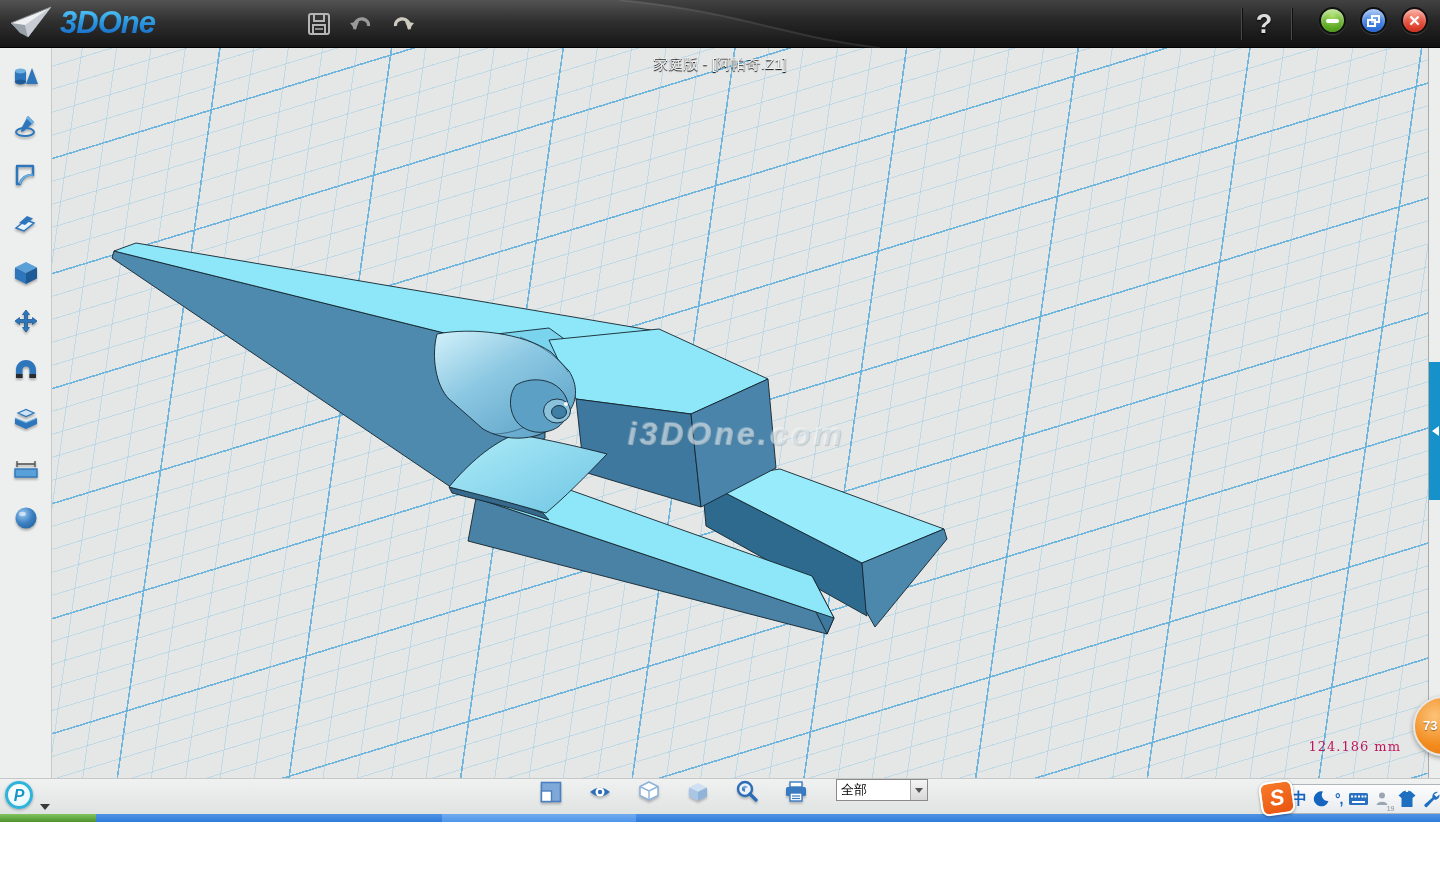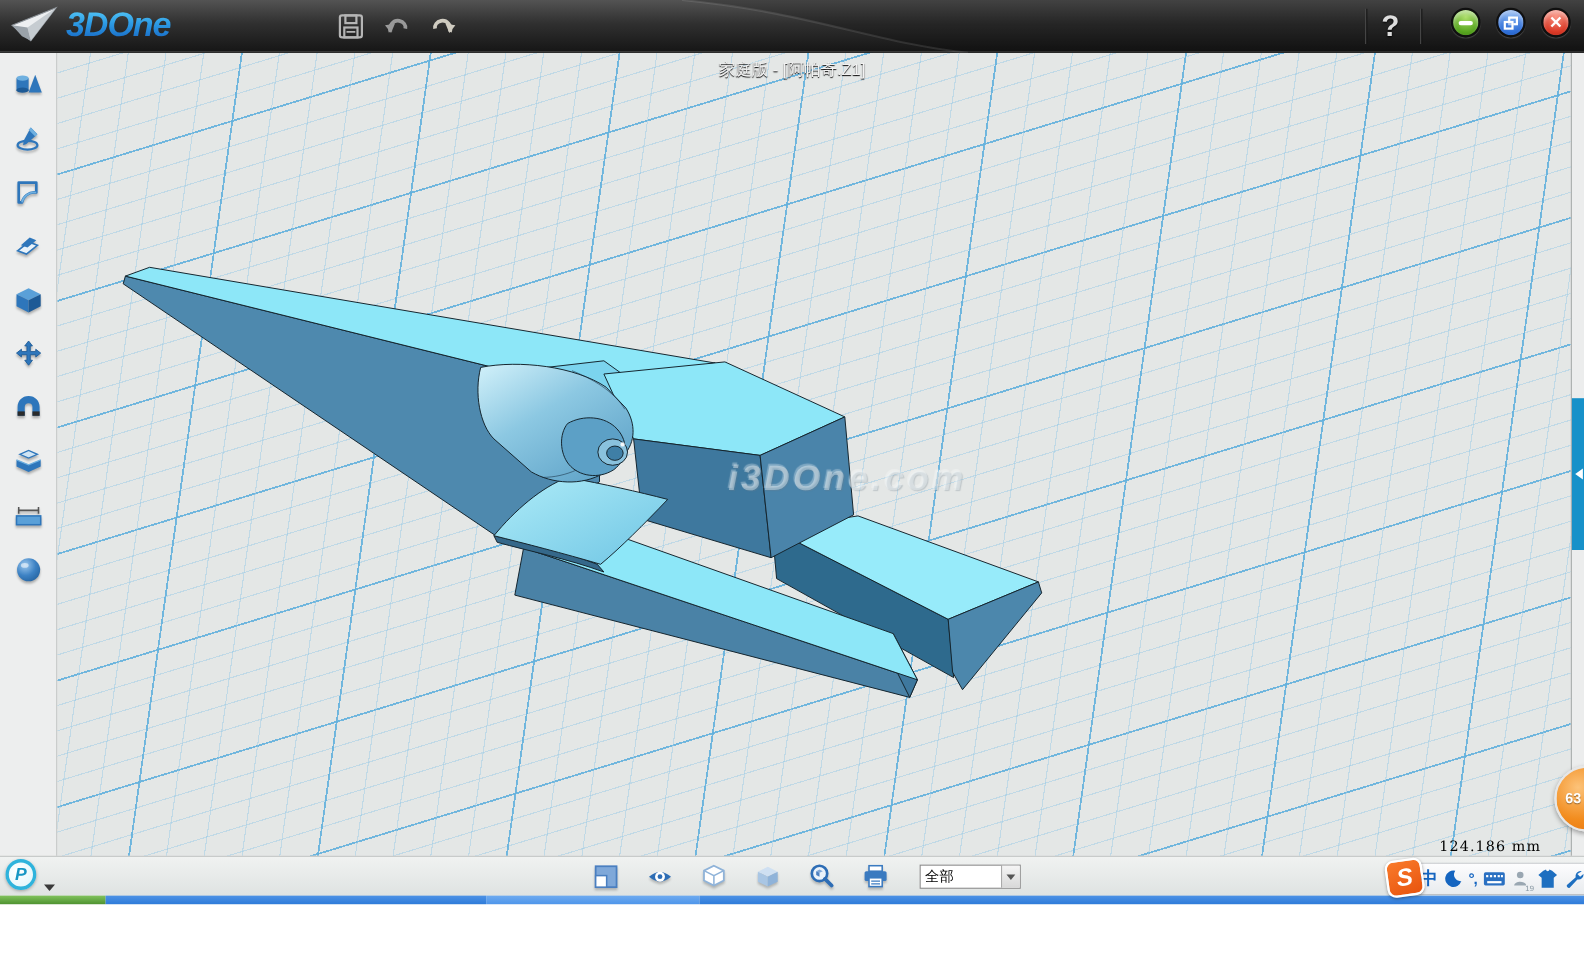--- a/index.html
+++ b/index.html
@@ -48,25 +48,25 @@
   .canvas { position:absolute; left:52px; top:48px; right:12px; bottom:44px; overflow:hidden; background:#E4E7E6; }
   .grid { position:absolute; inset:-4px;
     background-image:
       repeating-linear-gradient(98deg,  rgba(95,175,220,.85) 0 1.6px, transparent 1.6px 170px),
       repeating-linear-gradient(98deg,  rgba(148,200,230,.45) 0 1px, transparent 1px 34px),
       repeating-linear-gradient(163deg, rgba(95,175,220,.85) 0 1.6px, transparent 1.6px 110px),
       repeating-linear-gradient(163deg, rgba(148,200,230,.45) 0 1px, transparent 1px 22px); }
   .model { position:absolute; left:-52px; top:-48px; pointer-events:none; }
   .watermark { position:absolute; left:576px; top:368px; font-size:32px; font-weight:bold; font-style:italic;
     letter-spacing:3px; color:rgba(240,247,250,.42);
-    text-shadow:1px 1px 1px rgba(110,125,140,.30), -1px -1px 1px rgba(255,255,255,.30); pointer-events:none;margin-left:34px; }
+    text-shadow:1px 1px 1px rgba(110,125,140,.30), -1px -1px 1px rgba(255,255,255,.30); pointer-events:none; }
   .gridLabel { position:absolute; left:-4px; top:748px; font-size:11px; font-style:italic;
     color:#6FC3E6; transform:rotate(-16deg); }
-  .dimReadout { position:absolute; right:27px; bottom:0; font-family:"DejaVu Serif",serif;
-    font-size:13px; color:#000000; letter-spacing:1px; }
+  .dimReadout { position:absolute; right:27px; bottom:24px; font-family:"DejaVu Serif",serif;
+    font-size:13px; color:#be185d; letter-spacing:1px; }
 
   
   .rightStrip { position:absolute; right:0; top:48px; width:12px; bottom:44px;
     background:#ECEDED; border-left:1px solid #A8ABAA; z-index:20; }
   .tabHandle { position:absolute; left:0; top:314px; width:12px; height:138px; background:#1791C9; cursor:pointer;
     display:flex; align-items:center; justify-content:center; }
   .arrowLeft { width:0; height:0; border-top:5px solid transparent; border-bottom:5px solid transparent;
     border-right:7px solid #fff; }
   .badge { position:absolute; right:-33px; top:696px; width:60px; height:60px; border-radius:50%;
     background:radial-gradient(circle at 35% 32%,#FCC37A,#F28C1E 55%,#E8740D 90%);
@@ -78,21 +78,21 @@
   .bottombar { position:absolute; left:0; bottom:8px; width:1440px; height:36px;
     background:linear-gradient(180deg,#F0F2F1,#DFE3E2); border-top:1px solid #C5C8C7; z-index:30; }
   .pBtn,.mBtn { position:absolute; width:28px; height:28px; border-radius:50%; border:3px solid #2FB3DC;
     background:radial-gradient(circle at 40% 35%,#FFFFFF,#DFF4FA);
     color:#1796C4; font-weight:bold; font-style:italic; font-size:16px; text-align:center; line-height:23px;
     box-shadow:0 1px 3px rgba(0,0,0,.3); cursor:pointer; }
   .pBtn { left:5px; top:2px; }
   .mBtn { position:absolute; right:16px; bottom:14px; z-index:20; }
   .pCaret { position:absolute; left:40px; top:25px; width:0; height:0; border-left:5px solid transparent;
     border-right:5px solid transparent; border-top:6px solid #3a3a3a; cursor:pointer; }
-  .centerIcons { position:absolute; left:538px; top:0; height:36px; display:flex; align-items:center; gap:23px; }
+  .centerIcons { position:absolute; left:538px; top:0; height:36px; display:flex; align-items:flex-start; gap:23px; }
   .cBtn { width:26px; height:26px; background:none; border:none; cursor:pointer;
     filter:drop-shadow(0 2px 1px rgba(0,0,0,.22)); }
   .filterSelect { display:flex; width:92px; height:22px; background:#fff; border:1px solid #8A8A8A;
     margin-left:4px; cursor:pointer; align-items:center; }
   .filterSelect .val { flex:1; font-size:13px; padding-left:4px; color:#000; }
   .ddBtn { width:17px; height:20px; background:linear-gradient(180deg,#F5F5F5,#D8D8D8);
     border-left:1px solid #AAA; display:flex; align-items:center; justify-content:center; }
   .ddBtn i { width:0; height:0; border-left:4px solid transparent; border-right:4px solid transparent;
     border-top:5px solid #555; }
 
@@ -307,21 +307,21 @@
     <div class="gridLabel">25</div>
     <div class="dimReadout">124.186 mm</div>
   </div>
 
   <div class="rightStrip">
     <div class="tabHandle">
       <span class="arrowLeft"></span>
     </div>
   </div>
   <div class="badge">
-    <span>63</span>
+    <span>73</span>
   </div>
 
   <footer class="bottombar">
     <div class="pBtn">P</div>
     <span class="pCaret"></span>
     <div class="centerIcons">
       <button class="cBtn">
         <svg width="26" height="26" viewBox="0 0 26 26">
           <rect x="3.5" y="3.5" width="19" height="19" fill="#7FA8D9" stroke="#4A7FC0" stroke-width="1.6"></rect>
           <rect x="3.5" y="12" width="10" height="10.5" fill="#FFFFFF" stroke="#4A7FC0" stroke-width="1.4"></rect>

